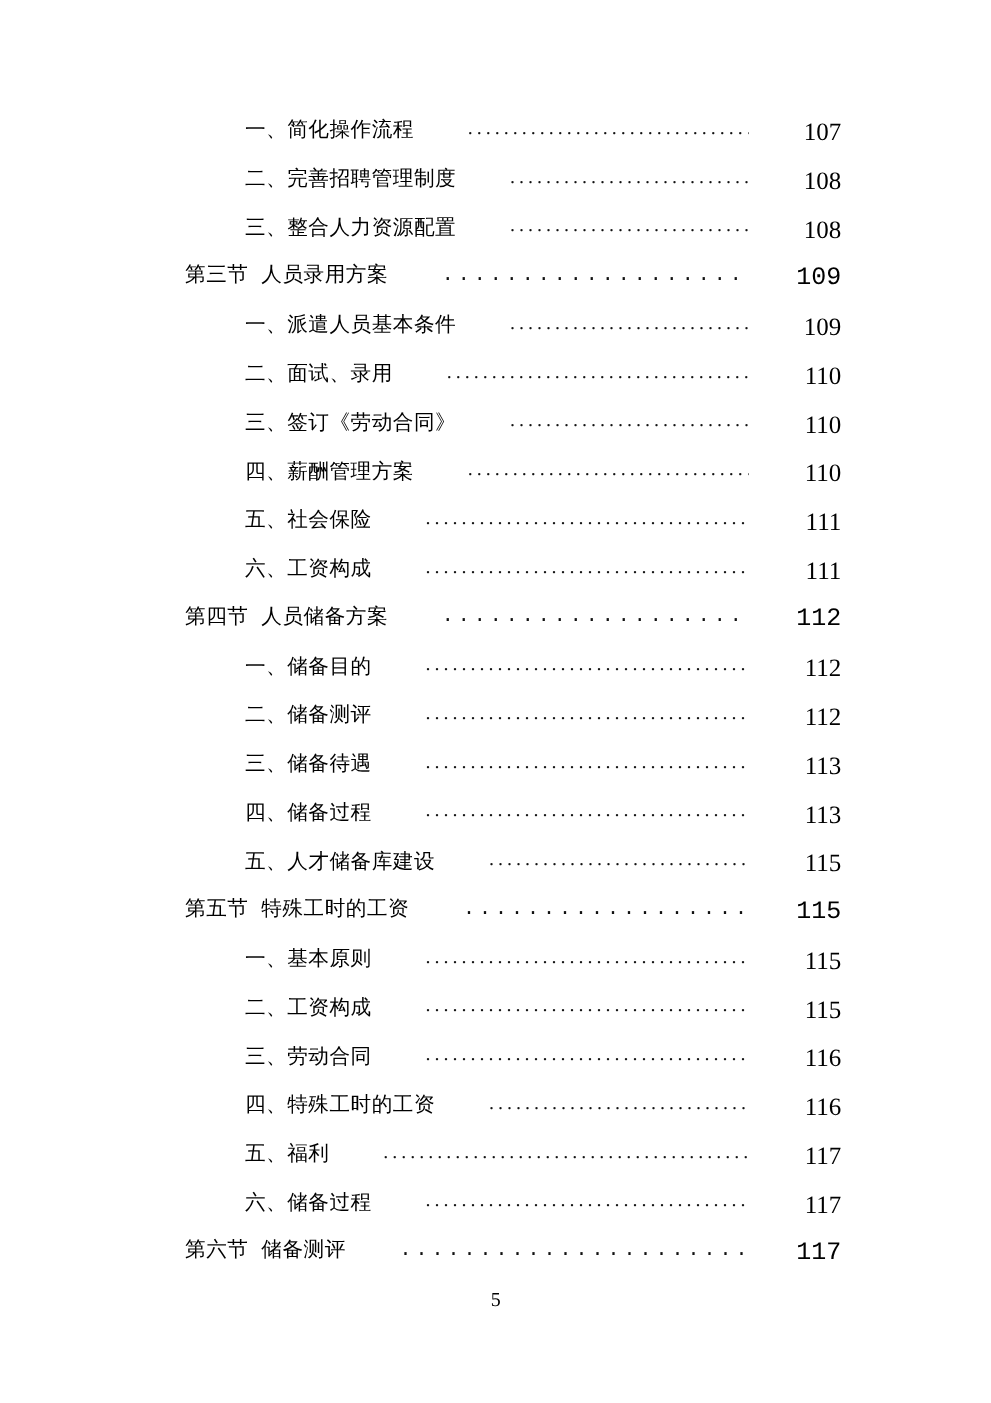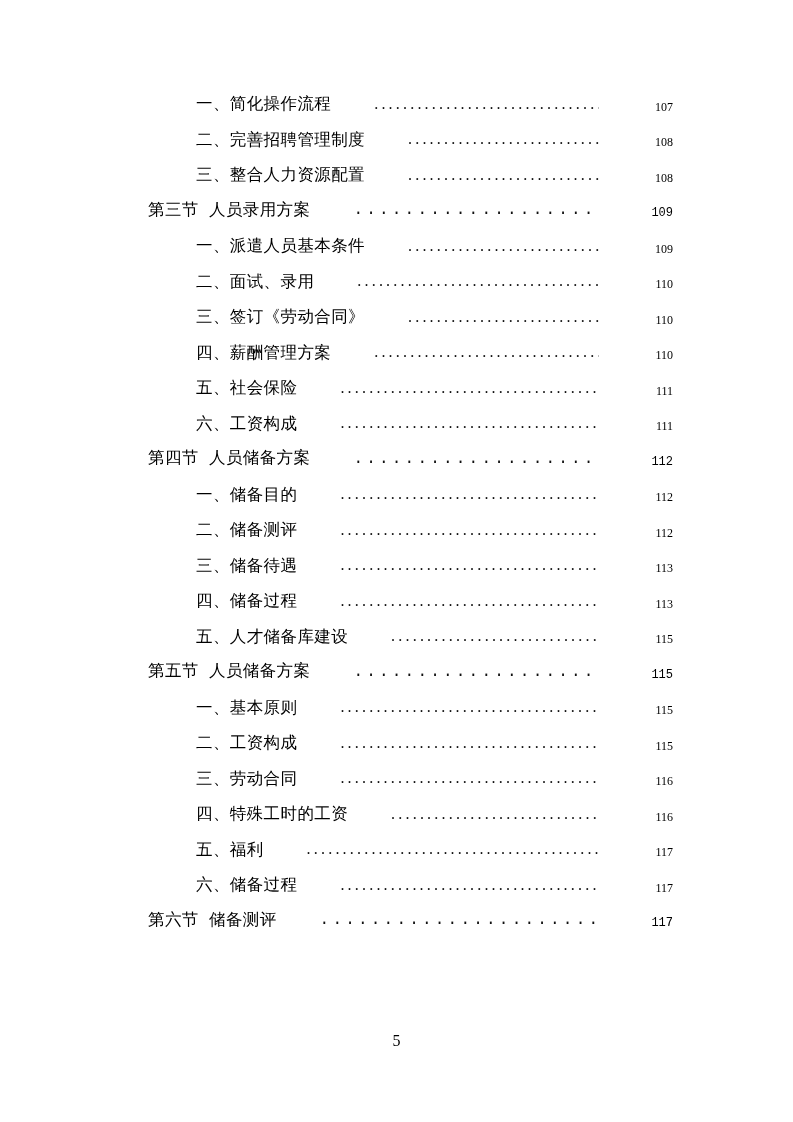--- a/index.html
+++ b/index.html
@@ -20,21 +20,21 @@
     width: 793px;
     height: 1122px;
     box-sizing: border-box;
     padding: 96px 120px 0 120px;
   }
   .toc {
     margin-top: 0;
   }
   .toc-entry {
     display: flex;
-    align-items: flex-end;
+    align-items: flex-start;
     font-size: 16.5px;
     line-height: 1;
     margin-bottom: 19px;
     white-space: nowrap;
     gap: 37px;
   }
   .toc-entry .label {
     flex: 0 0 auto;
     letter-spacing: 0.4px;
   }
@@ -46,21 +46,21 @@
     position: relative;
     top: -1px;
     font-size: 16px;
     letter-spacing: 3.2px;
     color: #111;
   }
   .toc-entry .pageno {
     flex: 0 0 auto;
     text-align: right;
     min-width: 34px;
-    font-size: 12px;
+    font-size: 20px;
   }
   
   .lvl-1 { padding-left: 28px; font-family: Liberation Mono, monospace; }   
   .lvl-2 { padding-left: 76px; }
   .footer-pageno {
     position: absolute;
     bottom: 72px;
     left: 0;
     width: 793px;
     text-align: center;
@@ -147,21 +147,21 @@
         <span class="label">四、储备过程</span>
         <span class="leader">...........................................................</span>
         <span class="pageno">113</span>
       </div>
       <div class="toc-entry lvl-2">
         <span class="label">五、人才储备库建设</span>
         <span class="leader">...........................................................</span>
         <span class="pageno">115</span>
       </div>
       <div class="toc-entry lvl-1">
-        <span class="label">第五节  人员储备方案</span>
+        <span class="label">第五节  特殊工时的工资</span>
         <span class="leader">...........................................................</span>
         <span class="pageno">115</span>
       </div>
       <div class="toc-entry lvl-2">
         <span class="label">一、基本原则</span>
         <span class="leader">...........................................................</span>
         <span class="pageno">115</span>
       </div>
       <div class="toc-entry lvl-2">
         <span class="label">二、工资构成</span>

